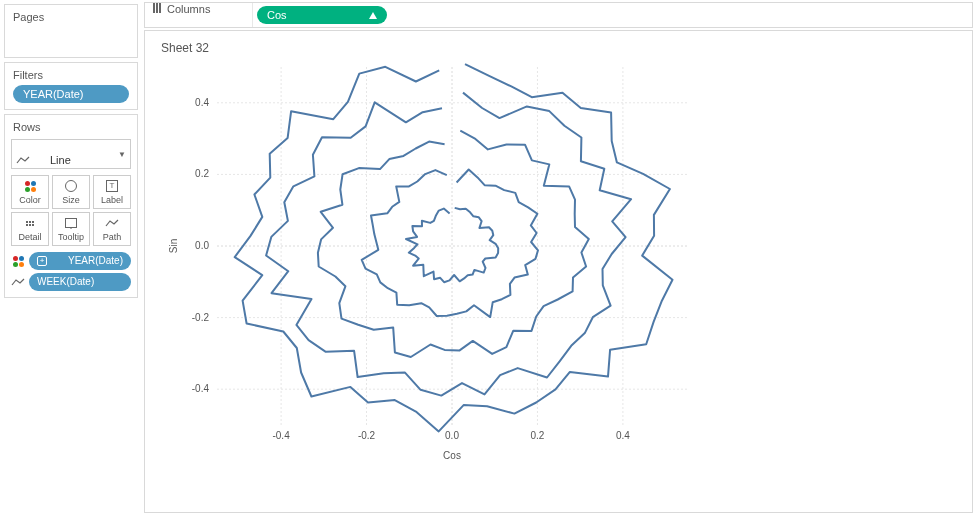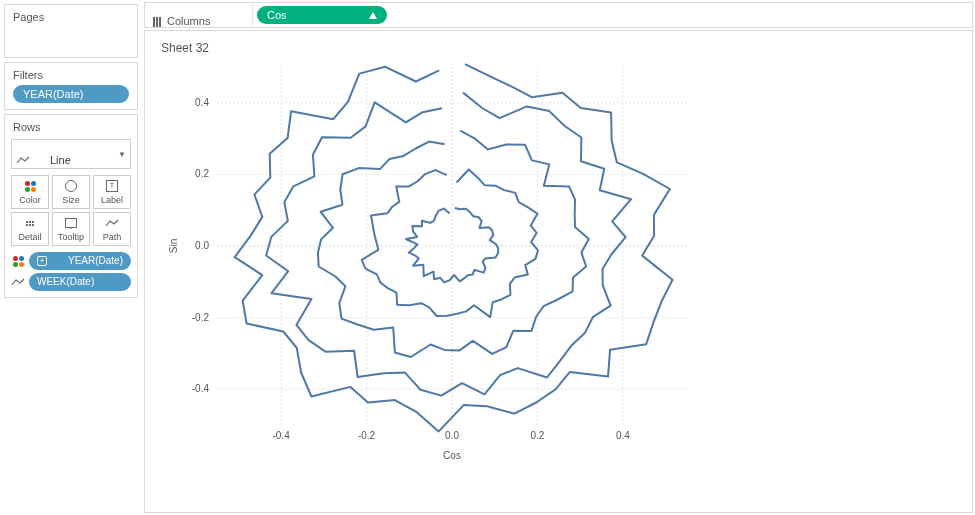--- a/index.html
+++ b/index.html
@@ -5,21 +5,21 @@
 * { box-sizing: border-box; margin: 0; padding: 0; }
 body { font-family: -apple-system, BlinkMacSystemFont, "Segoe UI", Arial, sans-serif; font-size: 11px; color: #333; background: #fff; width: 975px; height: 515px; overflow: hidden; }
 .app { display: flex; width: 100%; height: 100%; }
 .left-col { width: 142px; display: flex; flex-direction: column; gap: 4px; padding: 4px; }
 .right-col { flex: 1; display: flex; flex-direction: column; padding: 2px; gap: 2px; }
 
 .panel { border: 1px solid #d9d9d9; background: #fff; padding: 6px 8px; }
 .panel-title { font-size: 11px; color: #555; margin-bottom: 4px; }
 
 .shelf-row { display: flex; align-items: center; border: 1px solid #d9d9d9; background: #fff; height: 26px; }
-.shelf-label-area { width: 108px; display: flex; align-items: flex-end; gap: 6px; padding: 0 8px; border-right: 1px solid #e8e8e8; height: 100%; }
+.shelf-label-area { width: 108px; display: flex; align-items: flex-start; gap: 6px; padding: 0 8px; border-right: 1px solid #e8e8e8; height: 100%; }
 .shelf-label { font-size: 11px; color: #555; }
 .shelf-content { flex: 1; display: flex; align-items: center; padding: 0 4px; gap: 4px; }
 
 .pill { display: inline-flex; align-items: center; justify-content: space-between; border-radius: 10px; padding: 2px 10px; font-size: 11px; height: 18px; line-height: 14px; }
 .pill-green { background: #00b180; color: #fff; width: 130px; }
 .pill-blue { background: #4e9ac4; color: #fff; }
 .pill-small { padding: 2px 8px; font-size: 10px; }
 
 .triangle { width: 0; height: 0; border-left: 4px solid transparent; border-right: 4px solid transparent; border-bottom: 7px solid #fff; margin-left: auto; }
 

